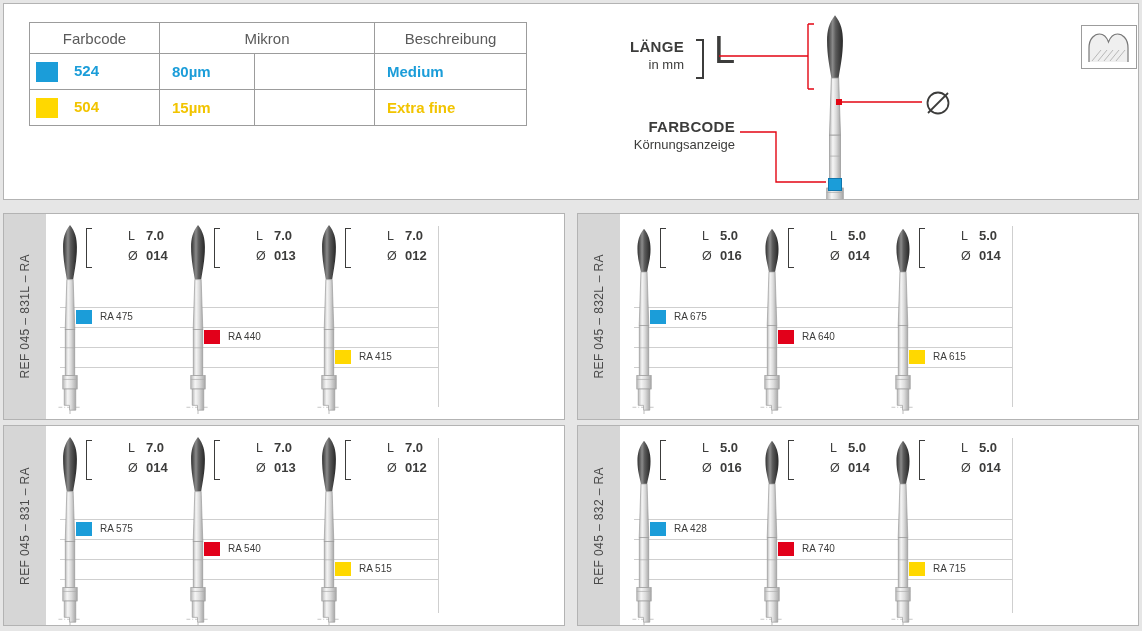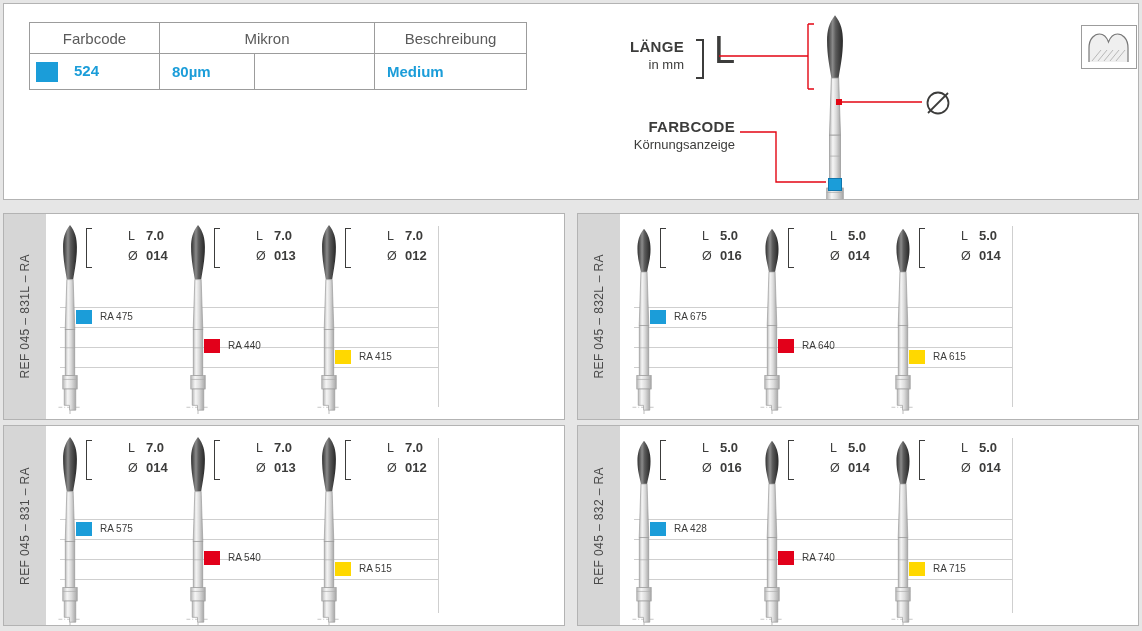--- a/index.html
+++ b/index.html
@@ -59,21 +59,21 @@
   .u0 { left:46px; } .u1 { left:174px; } .u2 { left:305px; }
 
   .spec { position:absolute; top:12px; display:flex; align-items:flex-start;gap:28px; }
   .s0 { left:82px; } .s1 { left:210px; } .s2 { left:341px; }
   .brk { width:6px; height:40px; border:1px solid #3c3c3b; border-right:none; margin-top:2px; }
   .spec-t { margin-left:8px; font-size:12.5px; color:#3c3c3b; line-height:19px; white-space:nowrap; }
   .spec-t .k { display:inline-block; width:18px; }
   .spec-t b { font-size:13px; }
 
   .sw { position:absolute; width:16px; height:14px; }
-  .r0 { top:96px; } .r1 { top:125px; } .r2 { top:136px; }
+  .r0 { top:96px; } .r1 { top:116px; } .r2 { top:136px; }
   .x0 { left:72px; } .x1 { left:200px; } .x2 { left:331px; }
   .blabel { position:absolute; font-size:10px; line-height:14px; color:#3c3c3b; white-space:nowrap; }
   .t0 { left:96px; } .t1 { left:224px; } .t2 { left:355px; }
 </style>
 </head>
 <body>
 
 <svg width="0" height="0" style="position:absolute" aria-hidden="true">
   <defs>
     <linearGradient id="gTip" x1="0" y1="0" x2="1" y2="0">
@@ -128,20 +128,31 @@
         <td class="col1">
               <div class="cell-code">
                 <span class="tbl-sw bg-blue"></span>
                 <span class="code-txt c-blue">524</span>
               </div>
             </td>
         <td class="col2 pad c-blue">80µm</td>
         <td class="col3"></td>
         <td class="col4 pad c-blue">Medium</td>
       </tr>
+      <tr class="lg-row">
+        <td class="col1">
+              <div class="cell-code">
+                <span class="tbl-sw bg-yellow"></span>
+                <span class="code-txt c-yellow">504</span>
+              </div>
+            </td>
+        <td class="col2 pad c-yellow">15µm</td>
+        <td class="col3"></td>
+        <td class="col4 pad c-yellow">Extra fine</td>
+      </tr>
     </tbody>
       </table>
 
     <div class="lbl-laenge">
       <div class="t-bold">LÄNGE</div>
       <div class="t-sub">in mm</div>
     </div>
     <div class="brk-r"></div>
     <div class="big-l">L</div>
 

